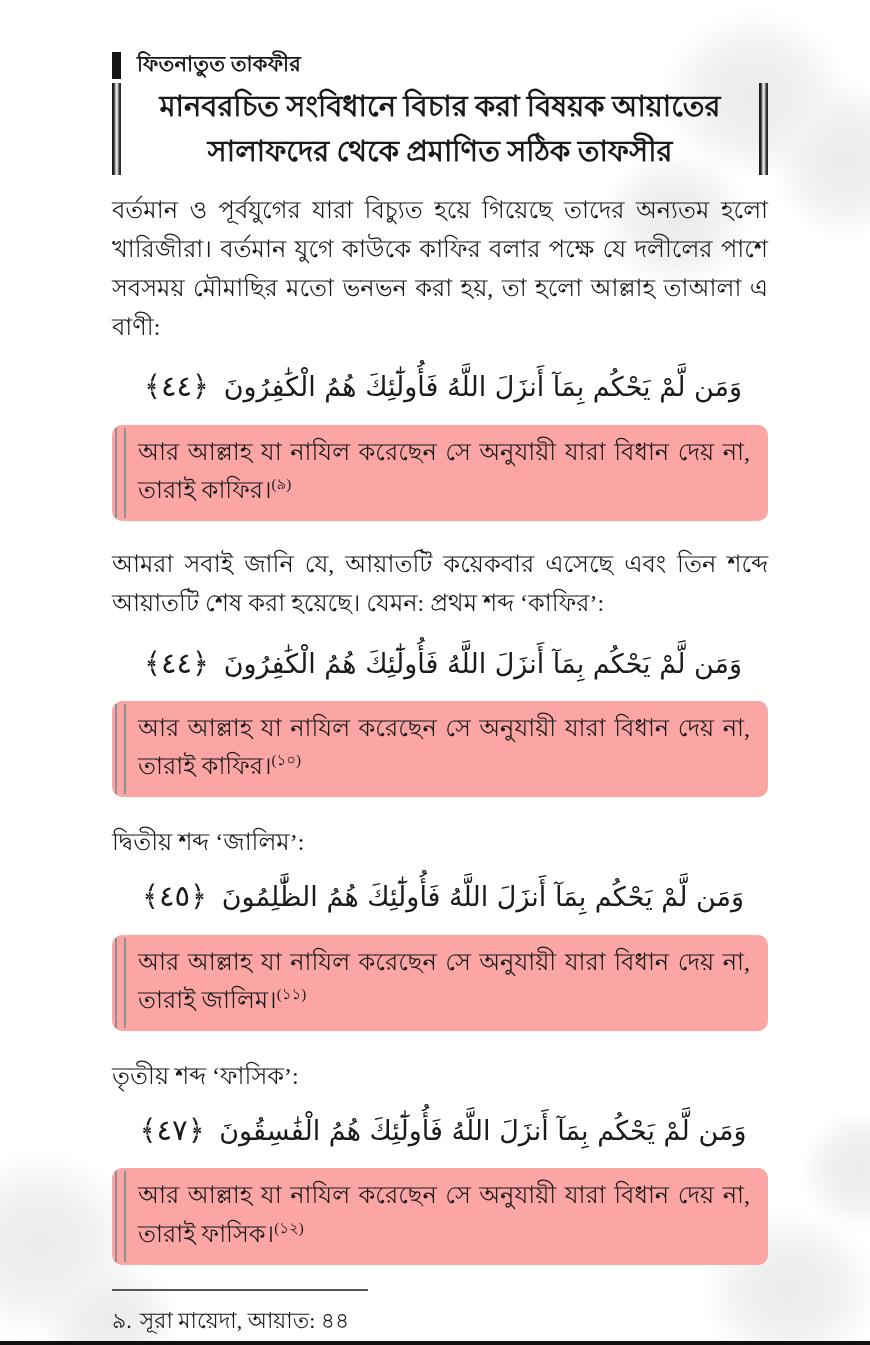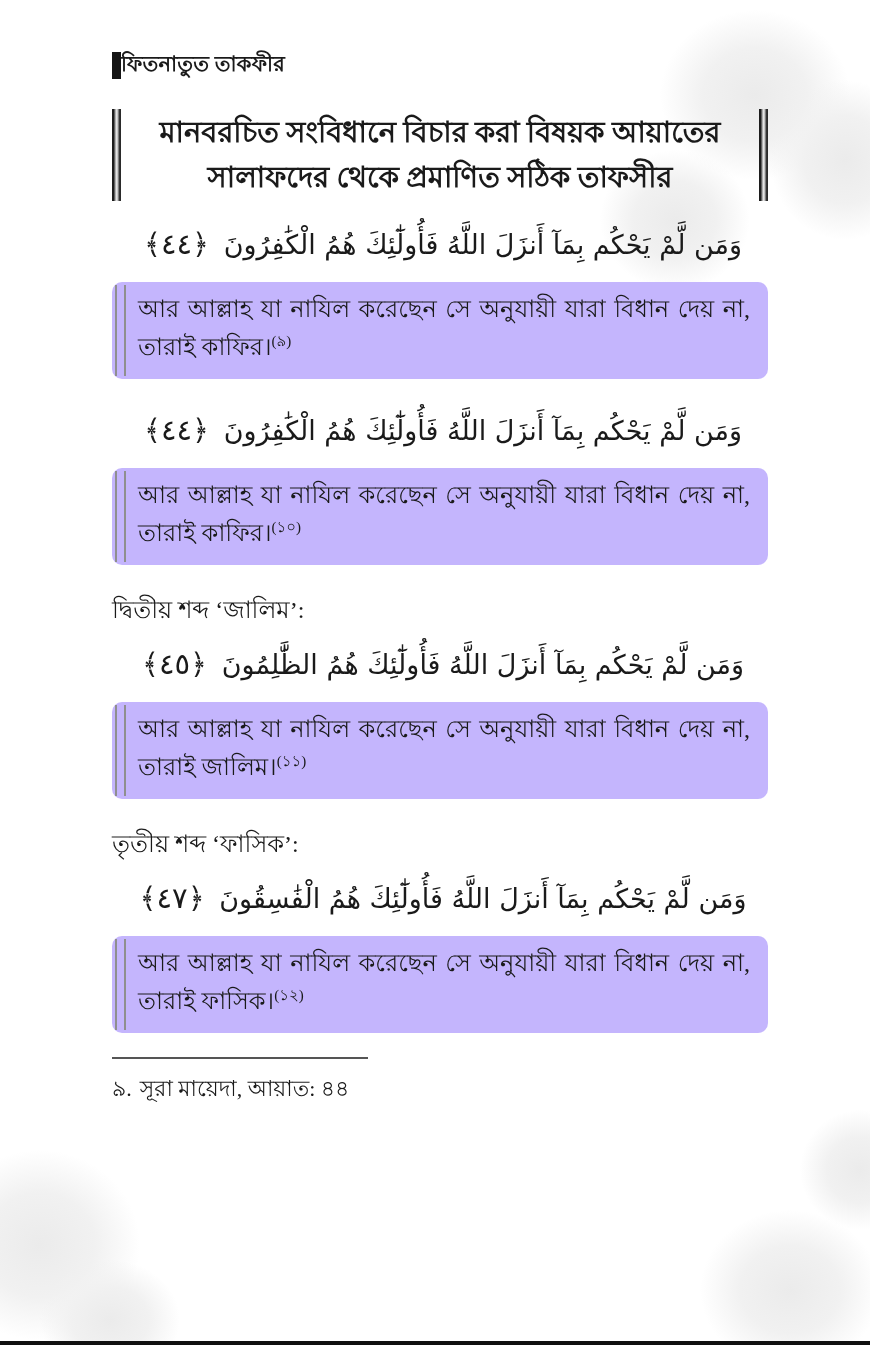--- a/index.html
+++ b/index.html
@@ -15,37 +15,37 @@
   .sp2{left:600px;top:150px;width:150px;height:140px;}
   .sp3{left:770px;top:80px;width:150px;height:160px;}
   .sp4{left:-60px;top:1150px;width:200px;height:190px;}
   .sp5{left:40px;top:1260px;width:140px;height:120px;}
   .sp6{left:700px;top:1210px;width:180px;height:160px;}
   .sp7{left:800px;top:1110px;width:120px;height:120px;}
 
   .content{position:relative;padding:48px 102px 0 112px;}
 
   
-  .runhead{display:flex;align-items:center;gap:0;margin-bottom:26px;}
+  .runhead{display:flex;align-items:center;gap:16px;}
   .runhead-bar{width:9px;height:27px;background:#151515;}
   .runhead-title{font-size:21px;font-weight:bold;letter-spacing:0.2px;}
 
   
   .chapter{display:flex;align-items:center;justify-content:space-between;margin-bottom:16px;}
   .tbar{width:9px;height:92px;flex:0 0 auto;
     background:linear-gradient(90deg,#1c1c1c 0%,#1c1c1c 18%,#d9d9d9 45%,#f0f0f0 55%,#2a2a2a 85%,#2a2a2a 100%);}
   .chapter-title{flex:1;text-align:center;font-weight:900;font-size:29px;line-height:1.55;padding:0 0;}
 
   .para{font-size:24px;line-height:1.63;text-align:justify;margin:0 0 12px 0;}
 
   .verse{direction:rtl;text-align:center;font-size:27px;line-height:1.9;margin:6px 0 10px 0;
     font-family:"DejaVu Sans","Liberation Serif",serif;}
   .ayah-mark{font-size:29px;padding:0 6px;}
 
-  .quote{position:relative;background:#c4b5fd;border-radius:10px;
+  .quote{position:relative;background:#fca5a5;border-radius:10px;
     padding:8px 18px 12px 26px;margin:0 0 24px 0;}
   .qbar{position:absolute;left:3px;top:3px;bottom:3px;width:7px;
     border-left:2px solid #8f8f8f;border-right:2px solid #8f8f8f;}
   .quote-text{font-size:24px;line-height:1.6;text-align:justify;}
   .fnref{font-size:15px;vertical-align:super;line-height:0;}
 
   .word-heading{font-size:24px;font-weight:normal;margin:26px 0 6px 0;}
 
   .fn-sep{width:256px;border-top:2px solid #555;margin:14px 0 16px 0;}
   .footnote{font-size:22px;line-height:1.25;margin-bottom:16px;}
@@ -72,31 +72,33 @@
       <span class="runhead-bar"></span>
       <span class="runhead-title">ফিতনাতুত তাকফীর</span>
     </div>
 
     <div class="chapter">
       <span class="tbar"></span>
       <div class="chapter-title">মানবরচিত সংবিধানে বিচার করা বিষয়ক আয়াতের সালাফদের থেকে প্রমাণিত সঠিক তাফসীর</div>
       <span class="tbar"></span>
     </div>
 
+    <p class="para">বর্তমান ও পূর্বযুগের যারা বিচ্যুত হয়ে গিয়েছে তাদের অন্যতম হলো খারিজীরা। বর্তমান যুগে কাউকে কাফির বলার পক্ষে যে দলীলের পাশে সবসময় মৌমাছির মতো ভনভন করা হয়, তা হলো আল্লাহ তাআলা এ বাণী:</p>
 
     <div class="verse">
       <span>وَمَن لَّمْ يَحْكُم بِمَآ أَنزَلَ اللَّهُ فَأُولَٰٓئِكَ هُمُ الْكَٰفِرُونَ</span>
       <span class="ayah-mark">﴿٤٤﴾</span>
     </div>
 
     <div class="quote">
       <span class="qbar"></span>
       <div class="quote-text"><span>আর আল্লাহ যা নাযিল করেছেন সে অনুযায়ী যারা বিধান দেয় না, তারাই কাফির।</span><span class="fnref">(৯)</span></div>
     </div>
 
+    <p class="para">আমরা সবাই জানি যে, আয়াতটি কয়েকবার এসেছে এবং তিন শব্দে আয়াতটি শেষ করা হয়েছে। যেমন: প্রথম শব্দ ‘কাফির’:</p>
 
     <div class="verse">
       <span>وَمَن لَّمْ يَحْكُم بِمَآ أَنزَلَ اللَّهُ فَأُولَٰٓئِكَ هُمُ الْكَٰفِرُونَ</span>
       <span class="ayah-mark">﴿٤٤﴾</span>
     </div>
 
     <div class="quote">
       <span class="qbar"></span>
       <div class="quote-text"><span>আর আল্লাহ যা নাযিল করেছেন সে অনুযায়ী যারা বিধান দেয় না, তারাই কাফির।</span><span class="fnref">(১০)</span></div>
     </div>

